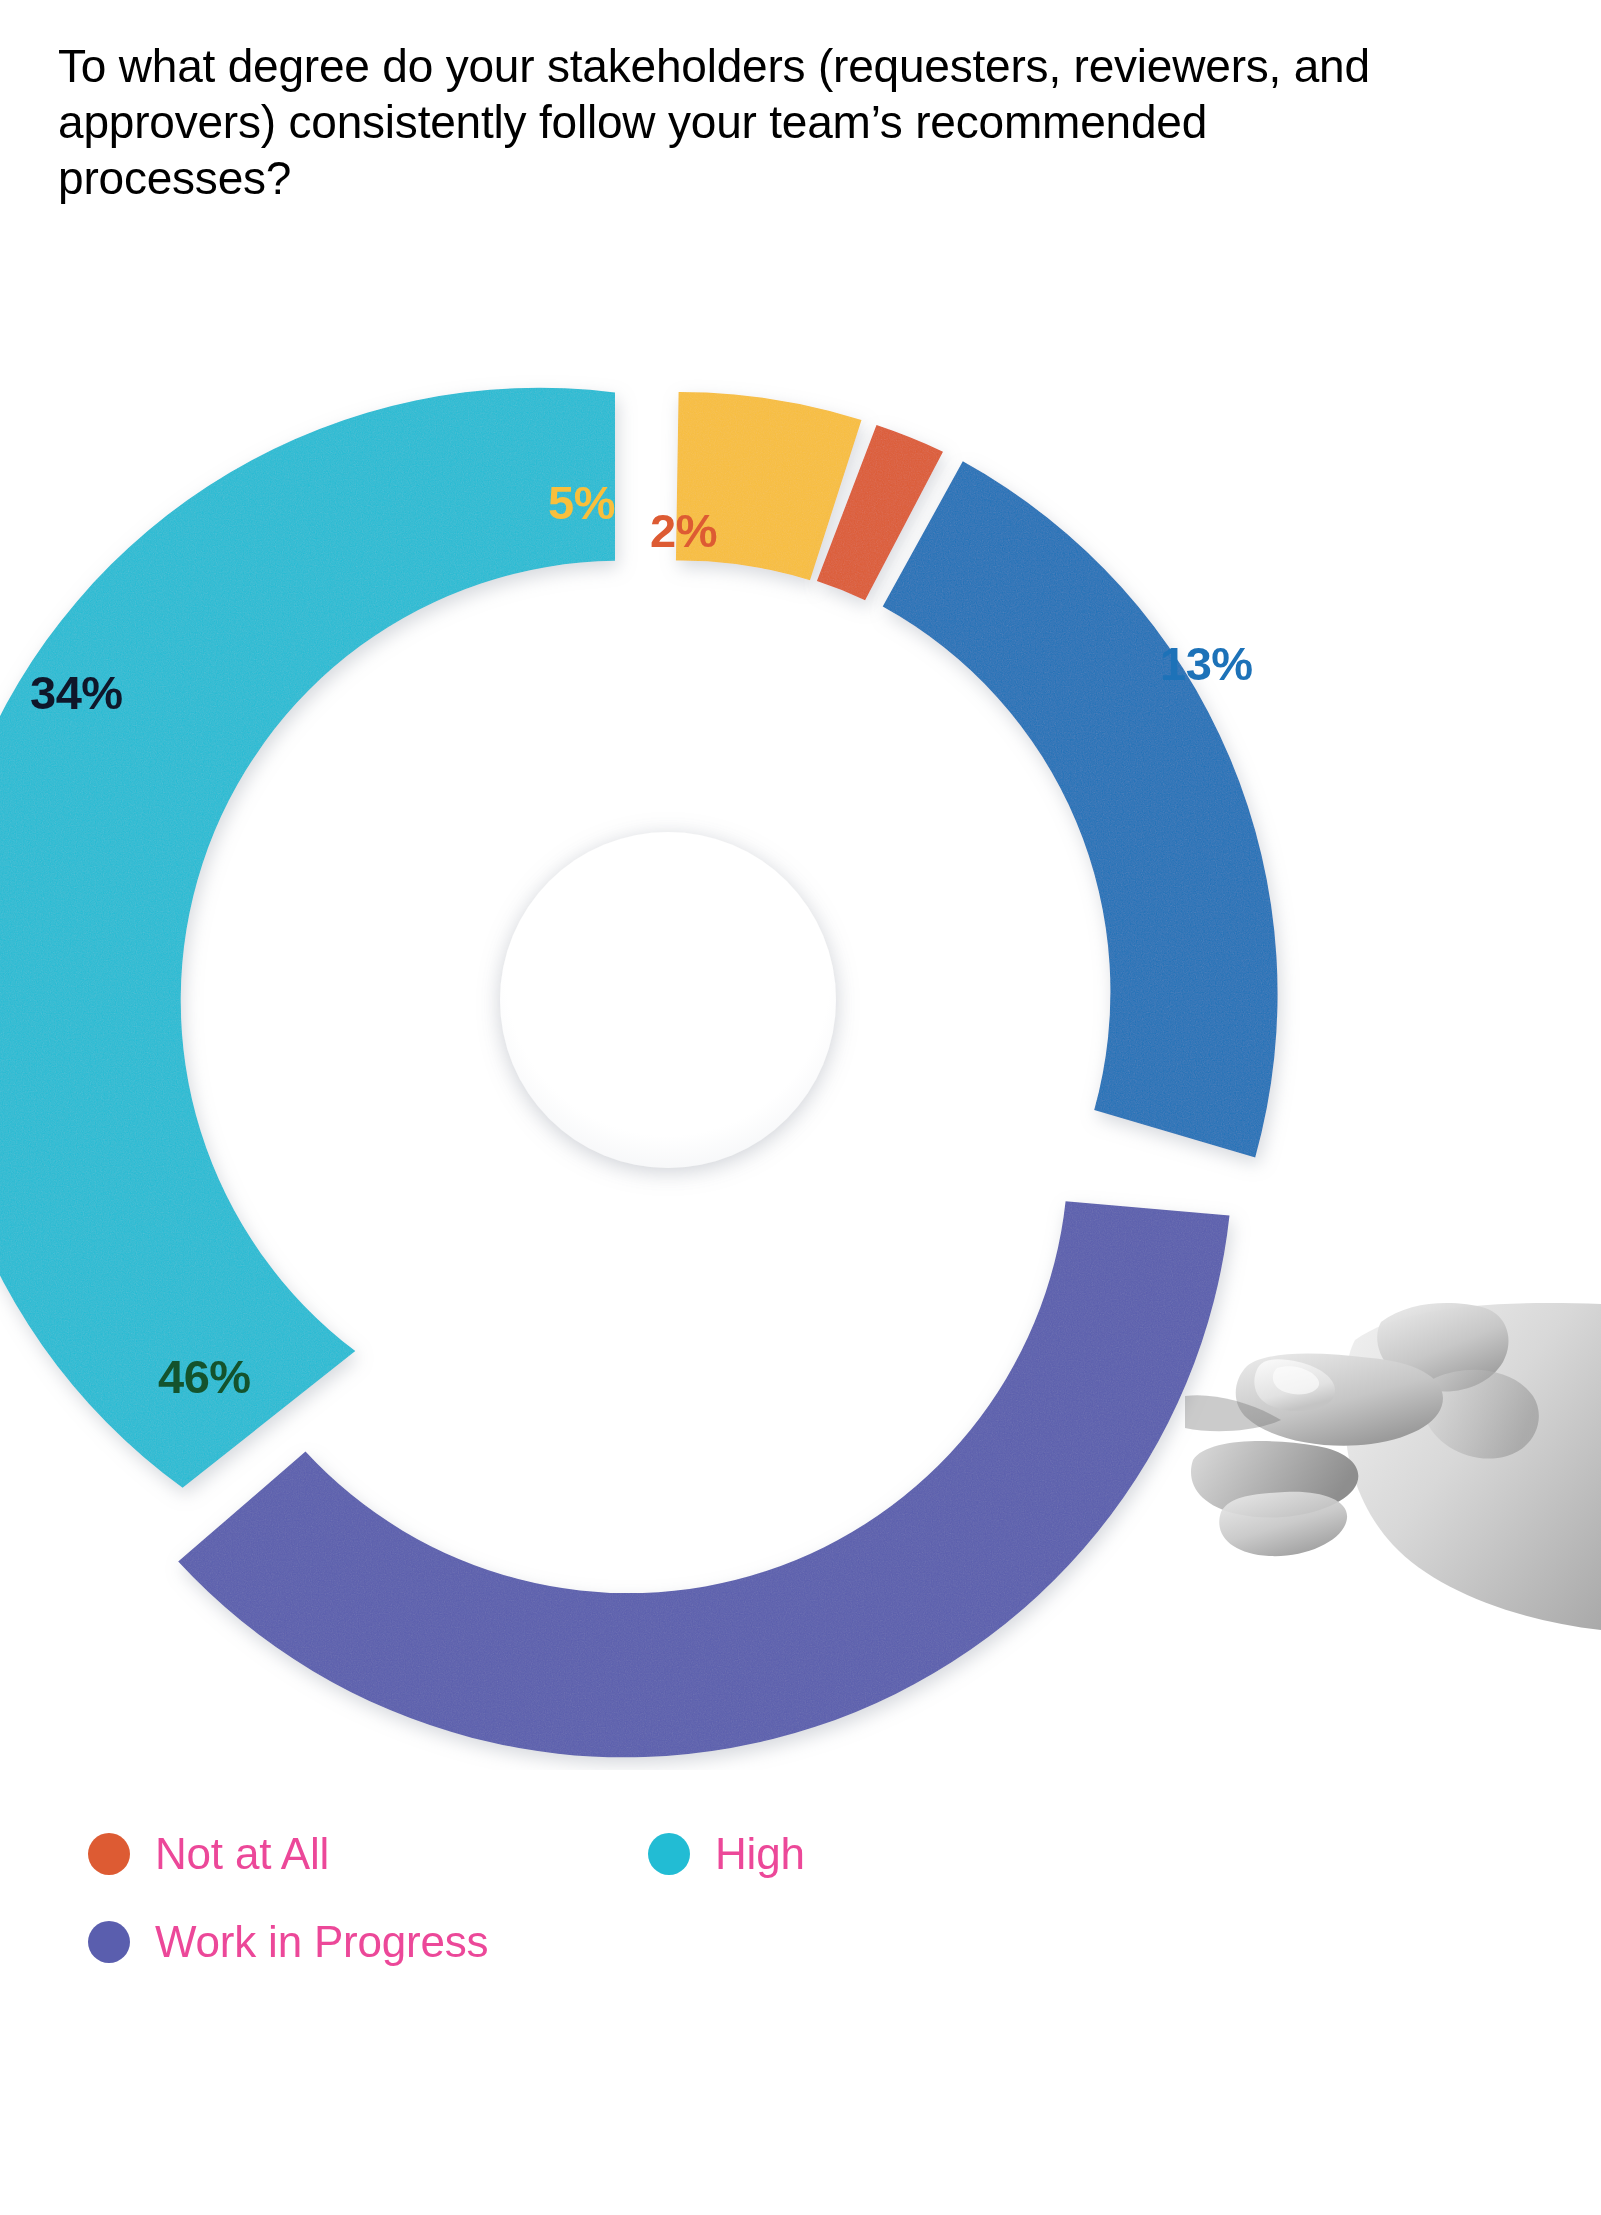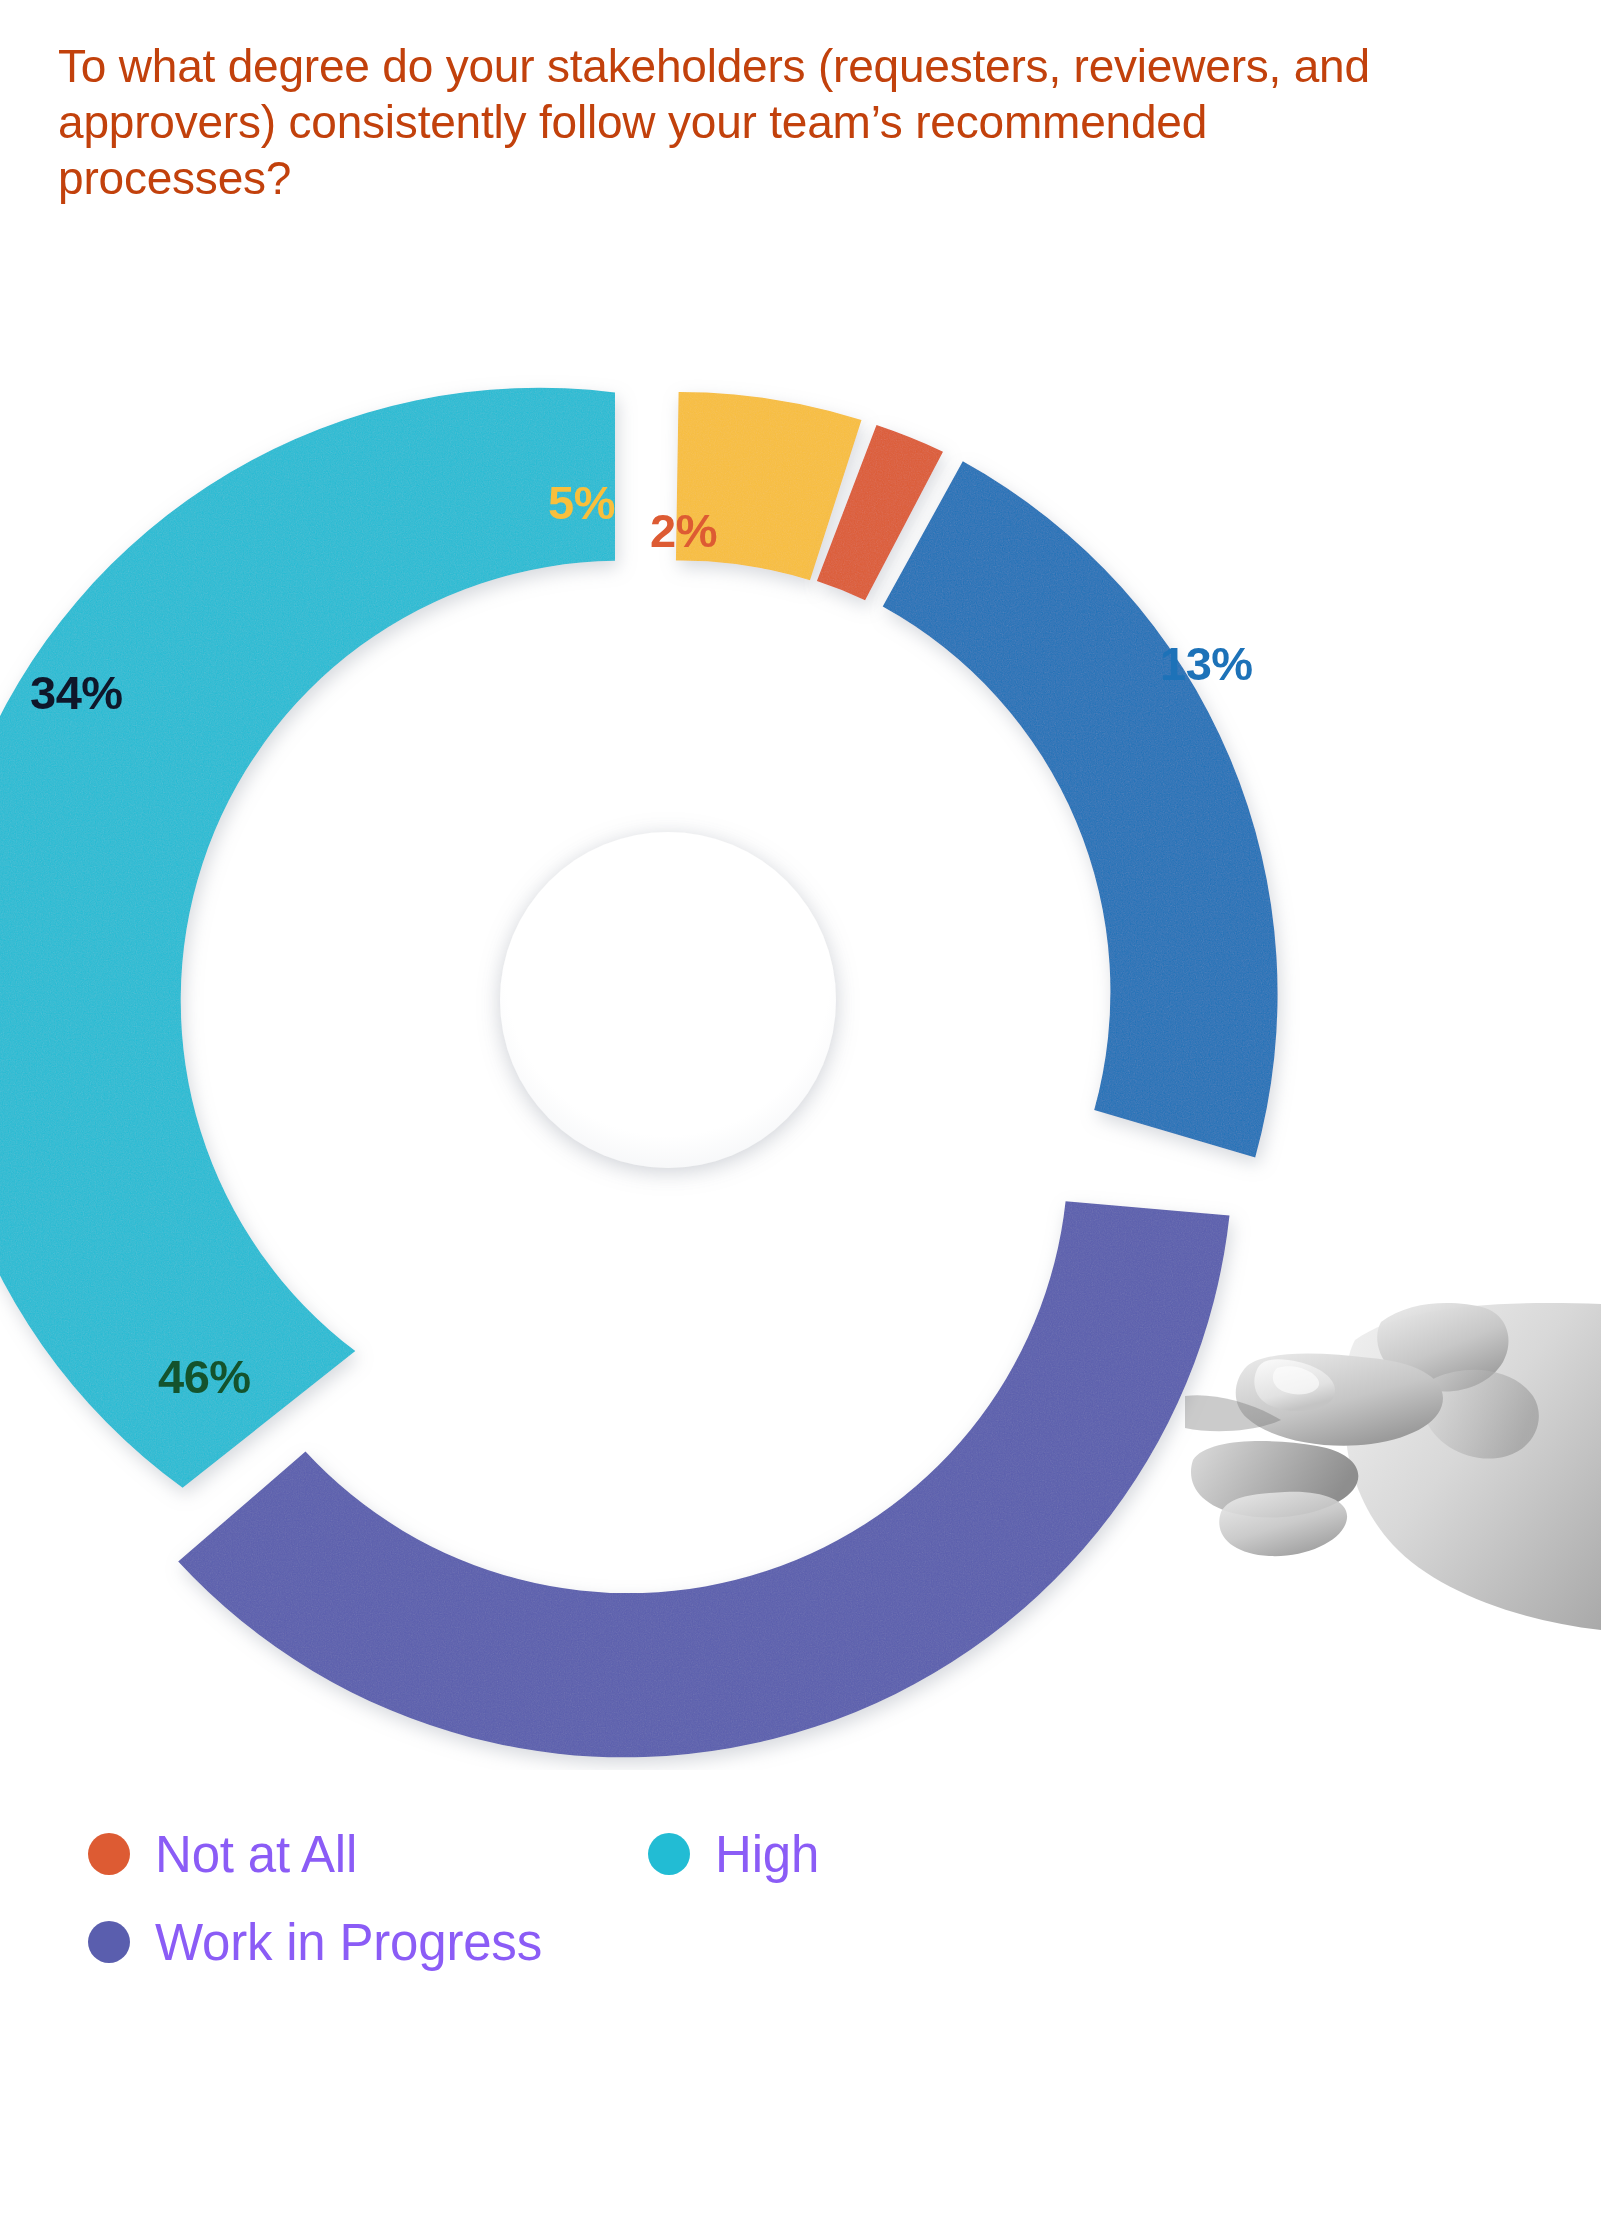--- a/index.html
+++ b/index.html
@@ -12,21 +12,21 @@
   }
   #page{position:relative;width:1601px;height:2215px;background:#fff;overflow:hidden;}
 
   
   #title{
     position:absolute;
     left:58px; top:38px; width:1330px;
     font-size:46px;
     line-height:1.22;
     font-weight:400;
-    color:#c2410c;
+    color:#000000;
     letter-spacing:-0.2px;
     white-space:pre-line;
   }
 
   
   #chart-area{
     position:absolute;
     left:0; top:210px;
     width:1601px; height:1560px;
   }
@@ -70,22 +70,22 @@
     align-items:center;
   }
   .legend-cell.col-left{width:560px;}
   .legend-cell.col-right{width:560px;}
   .legend-swatch{
     width:42px;height:42px;border-radius:50%;
     flex:0 0 auto;
     margin-right:25px;
   }
   .legend-label{
-    font-size:51px;
-    color:#8b5cf6;
+    font-size:44px;
+    color:#ec4899;
     font-weight:400;
     letter-spacing:-0.2px;
     white-space:nowrap;
   }
 </style>
 </head>
 <body>
 
 <div id="page">
 

